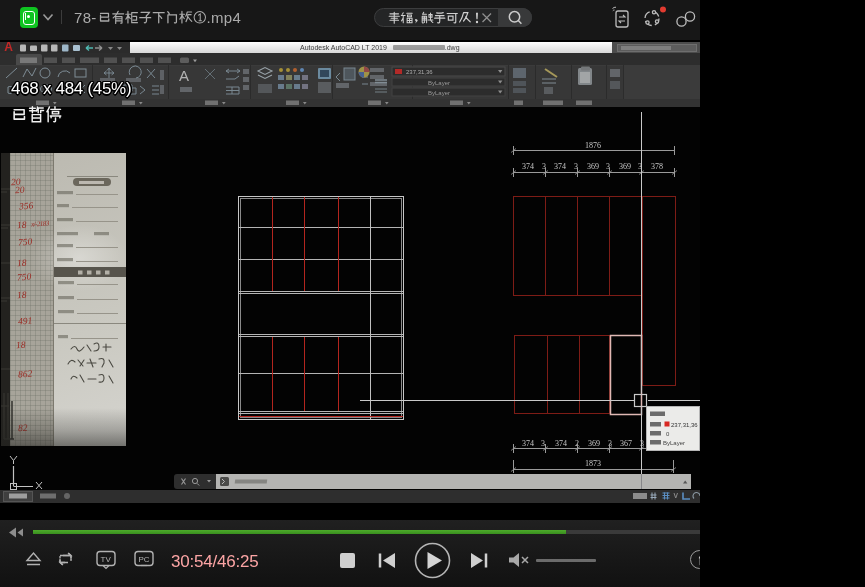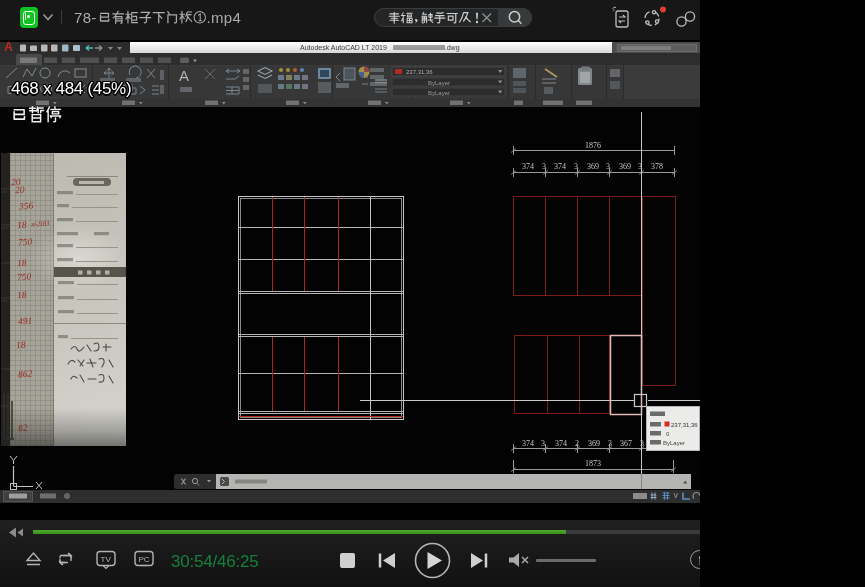--- a/index.html
+++ b/index.html
@@ -29,21 +29,21 @@
 #tip{position:absolute;left:646px;top:406px;width:54px;height:45px;background:#ebebe9;border:1px solid #b5b5b5;box-sizing:border-box;box-shadow:1px 2px 2px rgba(0,0,0,.5);}
 
 #cmdL{position:absolute;left:174px;top:474px;width:42px;height:15px;background:#2e2e2e;border-radius:3px 0 0 3px;}
 #cmdR{position:absolute;left:216px;top:474px;width:475px;height:15px;background:#b4b4b2;}
 
 #status{position:absolute;left:0;top:490px;width:862px;height:13px;background:#2e2e2e;}
 
 #controls{position:absolute;left:0;top:520px;width:865px;height:67px;background:linear-gradient(#202020,#111111);}
 #pbar{position:absolute;left:33px;top:530px;width:801px;height:3.5px;background:#3a3a3a;}
 #pfill{position:absolute;left:0;top:0;width:533px;height:3.5px;background:linear-gradient(#4dab2b,#3a8e1f);}
-#ptime{position:absolute;left:171px;top:552px;color:#15803d;font-size:17px;letter-spacing:-0.2px;}
+#ptime{position:absolute;left:171px;top:552px;color:#fca5a5;font-size:17px;letter-spacing:-0.2px;}
 .hw{position:absolute;color:#9c2b24;font-size:9.5px;font-style:italic;font-family:"Liberation Serif",serif;transform:rotate(-4deg);}
 </style></head><body>
 <div id="app">
 <svg width="0" height="0" style="position:absolute">
       <defs>
 <g id="gyi" fill="none" stroke="currentColor" stroke-width="1.5" stroke-linecap="round">
           <path d="M3 3.5H12.5M12.5 3.5V8M3 8H12.5M3 5.5V12.5M3 12.5H12.8M12.8 12.5V10"></path>
         </g>
 <g id="gzan" fill="none" stroke="currentColor" stroke-width="1.4" stroke-linecap="round">
           <path d="M1.5 2.2H7M4.2 .8V6.5M1.5 4.6H7M9 1C9 3 8.6 4 8 4.8M9.5 1.8H14.5M9.7 1.8V6.5M12 4.2H14.8M12.1 4.2V6.5M4 8.2H12V15H4ZM4 11.5H12"></path>

